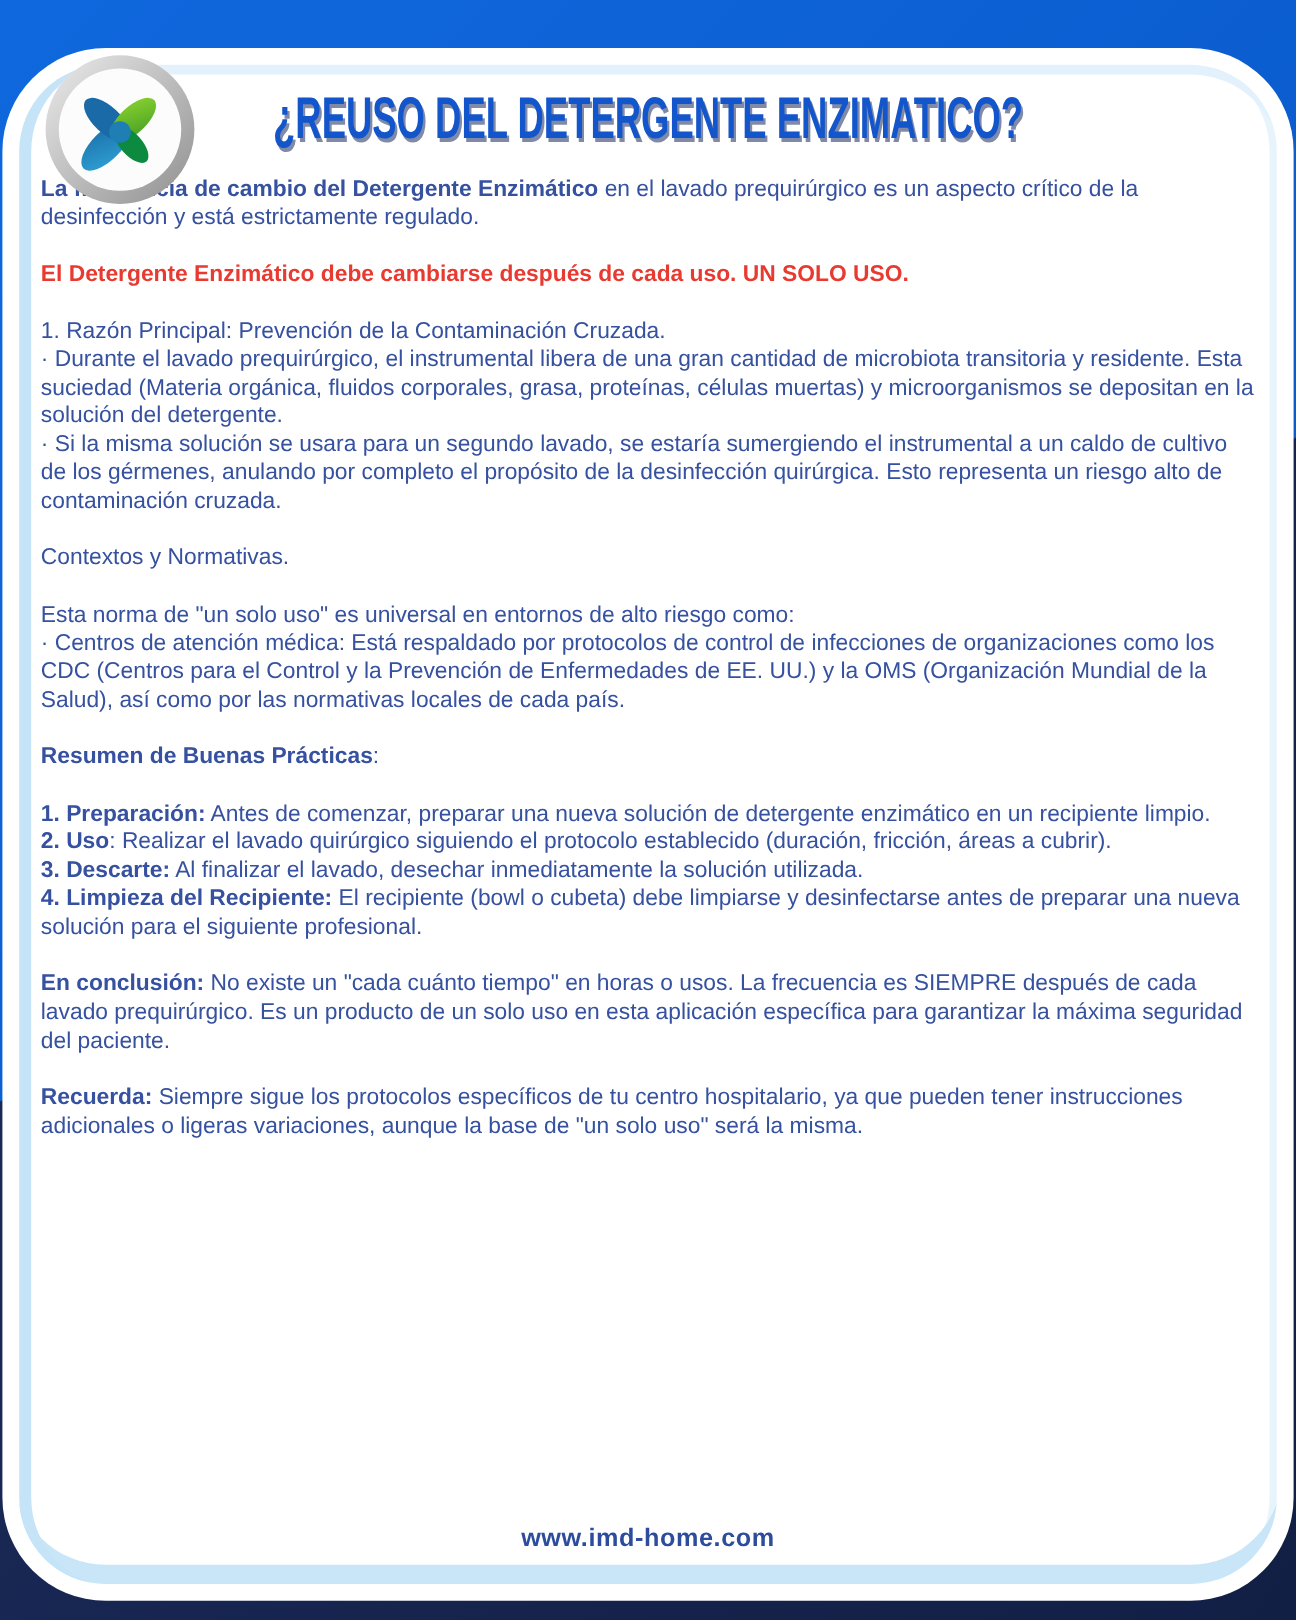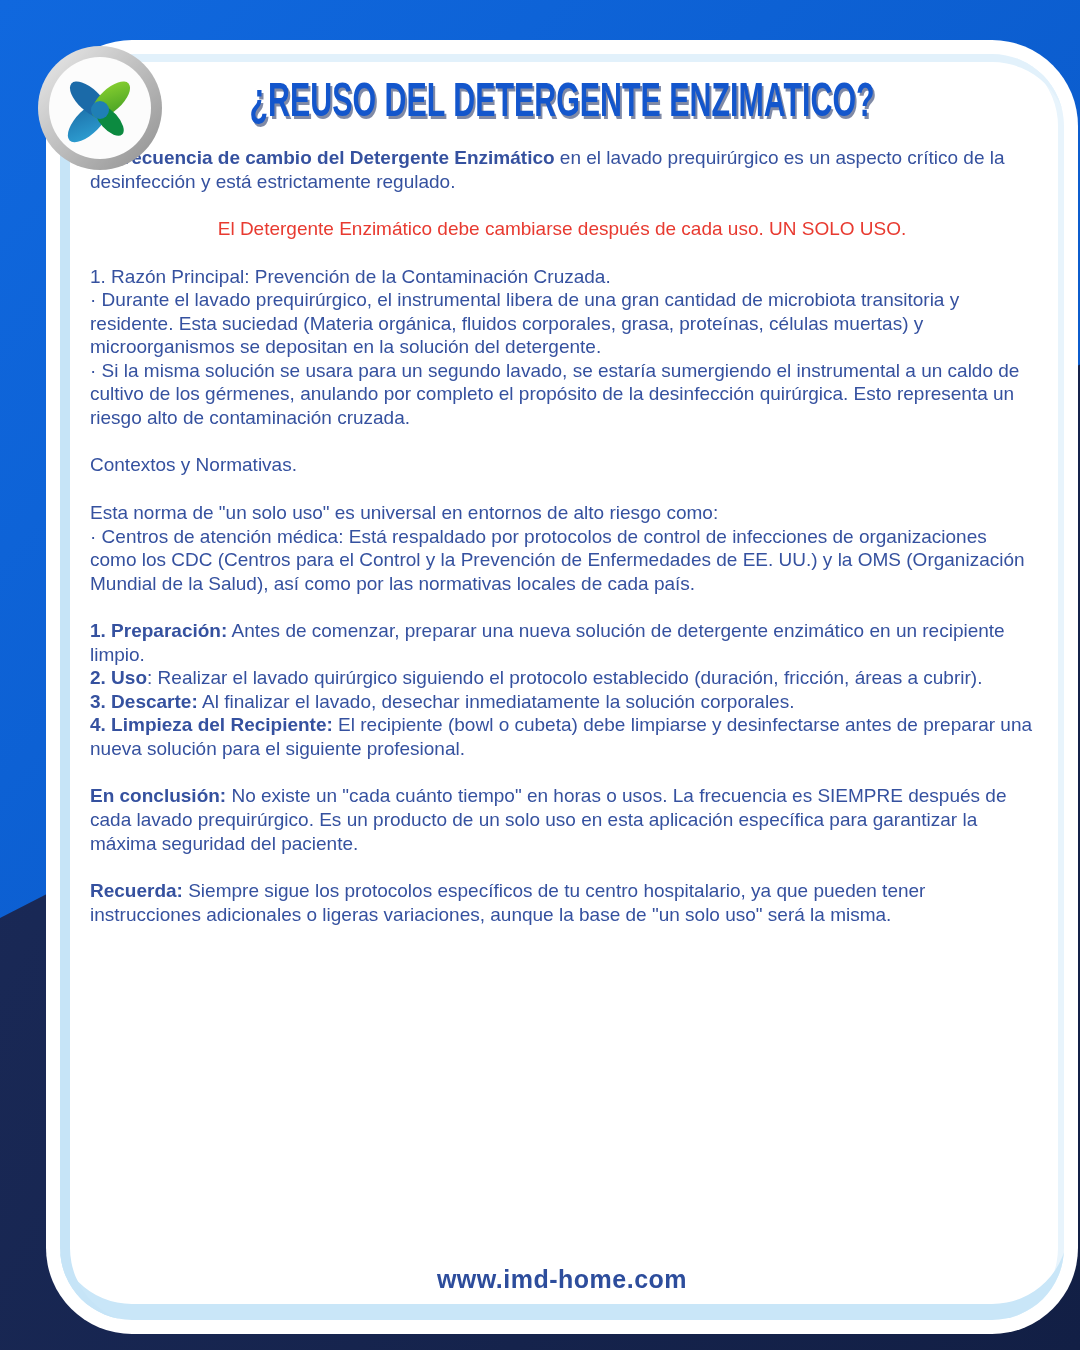--- a/index.html
+++ b/index.html
@@ -15,45 +15,44 @@
   }
   .card{
     position:absolute;left:16px;right:16px;top:54px;bottom:30px;z-index:1;
     background:#ffffff;border-radius:72px;
     box-shadow:
       0 0 0 14px #ffffff,
       inset 14px 0 0 -4px #c6e4f7,
       inset 0 -20px 0 -4px #c9e6f8,
       inset 0 12px 0 -4px #e2f1fb,
       inset -10px 0 0 -4px #e8f4fc;
-    padding:0 30px;
+    padding:0 18px;
     box-sizing:border-box;
-    margin-left:44px;
   }
   .logo{
     position:absolute;left:36px;top:44px;width:128px;height:128px;z-index:2;
   }
   .header{margin-top:14px;height:62px;display:flex;align-items:center;justify-content:center;}
   .title{
     color:#1356cc;font-weight:700;font-size:49px;line-height:62px;white-space:nowrap;
     display:inline-block;transform:scaleX(0.62);transform-origin:center;
     letter-spacing:0px;
     text-shadow:3px 3px 0 rgba(24,42,92,0.55);
   }
   .content{
     margin-top:16px;color:#35519f;font-size:19px;line-height:1.24;
   }
   .content p{margin:0;}
   .gap{margin-top:24px !important;}
   .bold{font-weight:700;}
   .sec-heading{font-weight:400;}
-  .alert{color:#e83a30;font-weight:400;text-align:center;}
+  .alert{color:#e83a30;font-weight:700;}
   .footer{
     position:absolute;left:0;right:0;bottom:26px;text-align:center;
-    color:#2d4d9c;font-weight:700;font-size:25px;letter-spacing:0.5px;
+    color:#2d4d9c;font-weight:700;font-size:21px;letter-spacing:0.5px;
   }
 </style>
 </head>
 <body>
 
 <div class="bg-navy"></div>
 
 <div class="card">
 
   <div class="header">
@@ -70,24 +69,25 @@
     <p>· Durante el lavado prequirúrgico, el instrumental libera de una gran cantidad de microbiota transitoria y residente. Esta suciedad (Materia orgánica, fluidos corporales, grasa, proteínas, células muertas) y microorganismos se depositan en la solución del detergente.</p>
     <p>· Si la misma solución se usara para un segundo lavado, se estaría sumergiendo el instrumental a un caldo de cultivo de los gérmenes, anulando por completo el propósito de la desinfección quirúrgica. Esto representa un riesgo alto de contaminación cruzada.</p>
 
 
     <p class="sec-heading gap">Contextos y Normativas.</p>
 
     <p class="gap">Esta norma de "un solo uso" es universal en entornos de alto riesgo como:</p>
     <p>· Centros de atención médica: Está respaldado por protocolos de control de infecciones de organizaciones como los CDC (Centros para el Control y la Prevención de Enfermedades de EE. UU.) y la OMS (Organización Mundial de la Salud), así como por las normativas locales de cada país.</p>
 
 
+    <p class="gap"><span class="bold">Resumen de Buenas Prácticas</span><span>:</span></p>
 
     <p class="gap"><span class="bold">1. Preparación:</span><span> Antes de comenzar, preparar una nueva solución de detergente enzimático en un recipiente limpio.</span></p>
     <p><span class="bold">2. Uso</span><span>: Realizar el lavado quirúrgico siguiendo el protocolo establecido (duración, fricción, áreas a cubrir).</span></p>
-    <p><span class="bold">3. Descarte:</span><span> Al finalizar el lavado, desechar inmediatamente la solución corporales.</span></p>
+    <p><span class="bold">3. Descarte:</span><span> Al finalizar el lavado, desechar inmediatamente la solución utilizada.</span></p>
     <p><span class="bold">4. Limpieza del Recipiente:</span><span> El recipiente (bowl o cubeta) debe limpiarse y desinfectarse antes de preparar una nueva solución para el siguiente profesional.</span></p>
 
     <p class="gap"><span class="bold">En conclusión:</span><span> No existe un "cada cuánto tiempo" en horas o usos. La frecuencia es SIEMPRE después de cada lavado prequirúrgico. Es un producto de un solo uso en esta aplicación específica para garantizar la máxima seguridad del paciente.</span></p>
 
     <p class="gap"><span class="bold">Recuerda:</span><span> Siempre sigue los protocolos específicos de tu centro hospitalario, ya que pueden tener instrucciones adicionales o ligeras variaciones, aunque la base de "un solo uso" será la misma.</span></p>
 
   </div>
 
   <div class="footer">
     <span>www.imd-home.com</span>

